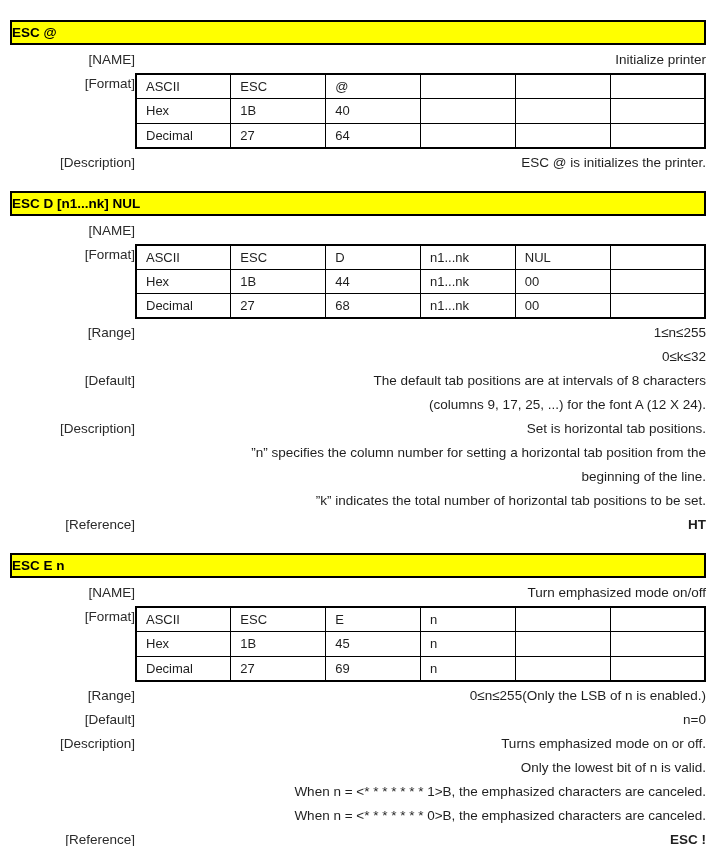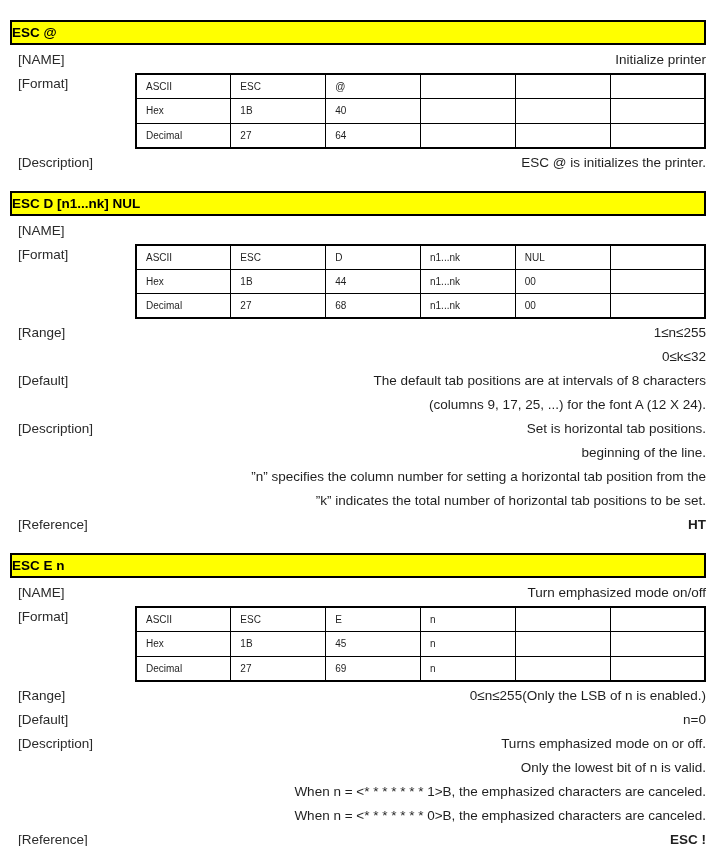--- a/index.html
+++ b/index.html
@@ -28,40 +28,41 @@
   }
   .row {
     display: grid;
     grid-template-columns: 125px 1fr;
     align-items: start;
   }
   .lbl {
     padding-left: 8px;
     line-height: 24px;
     color: #2a2a2a;
+    text-align: right;
   }
   .line {
     line-height: 24px;
     min-height: 24px;
     white-space: pre-wrap;
     text-align: right;
   }
   .ref .line { font-weight: bold; }
   table.fmt {
     border-collapse: collapse;
     table-layout: fixed;
     width: 571px;
     border: 2px solid #000000;
     margin: 1px 0 2px 0;
   }
   table.fmt td {
     border: 1px solid #000000;
     height: 24.5px;
     padding: 0 2px 0 9px;
-    font-size: 10px;
+    font-size: 13px;
     overflow: hidden;
     white-space: nowrap;
   }
 </style>
 </head>
 <body>
 
 <section class="cmd">
   <div class="hdr">ESC @</div>
 
@@ -164,22 +165,22 @@
     <div>
       <div class="line">The default tab positions are at intervals of 8 characters</div>
       <div class="line">(columns 9, 17, 25, ...) for the font A (12 X 24).</div>
     </div>
   </div>
 
   <div class="row">
     <div class="lbl">[Description]</div>
     <div>
       <div class="line">Set is horizontal tab positions.</div>
+      <div class="line">”n” specifies the column number for setting a horizontal tab position from the</div>
       <div class="line">beginning of the line.</div>
-      <div class="line">”n” specifies the column number for setting a horizontal tab position from the</div>
       <div class="line">”k” indicates the total number of horizontal tab positions to be set.</div>
     </div>
   </div>
 
   <div class="row ref">
     <div class="lbl">[Reference]</div>
     <div>
       <div class="line">HT</div>
     </div>
   </div>

